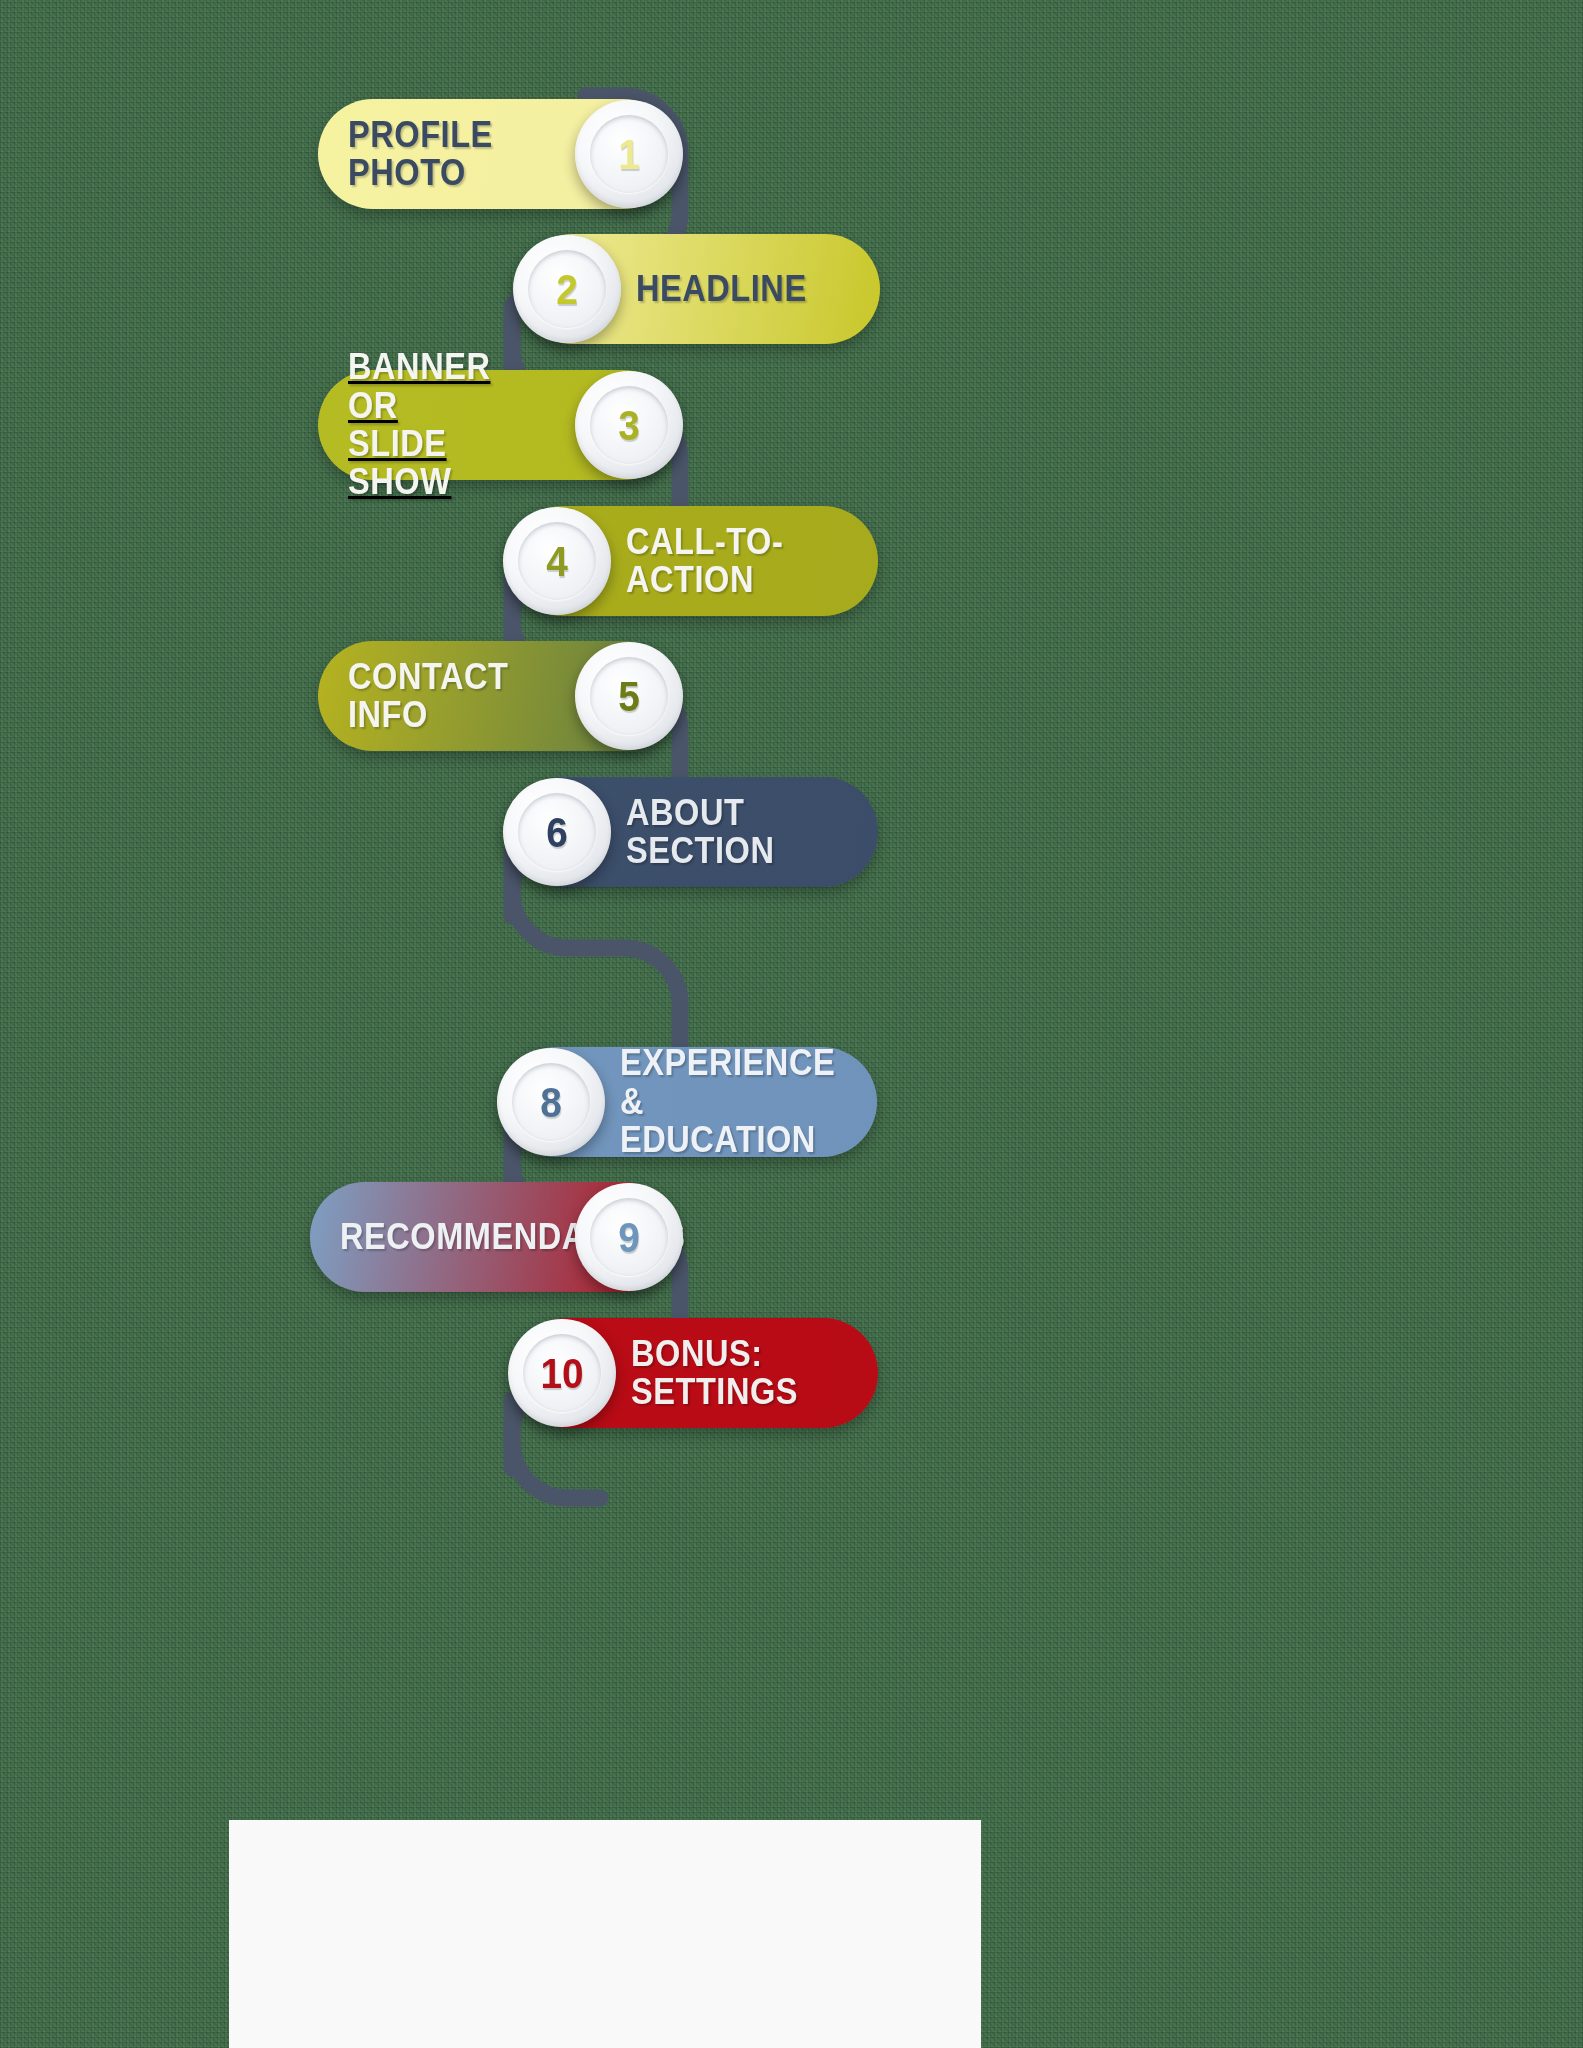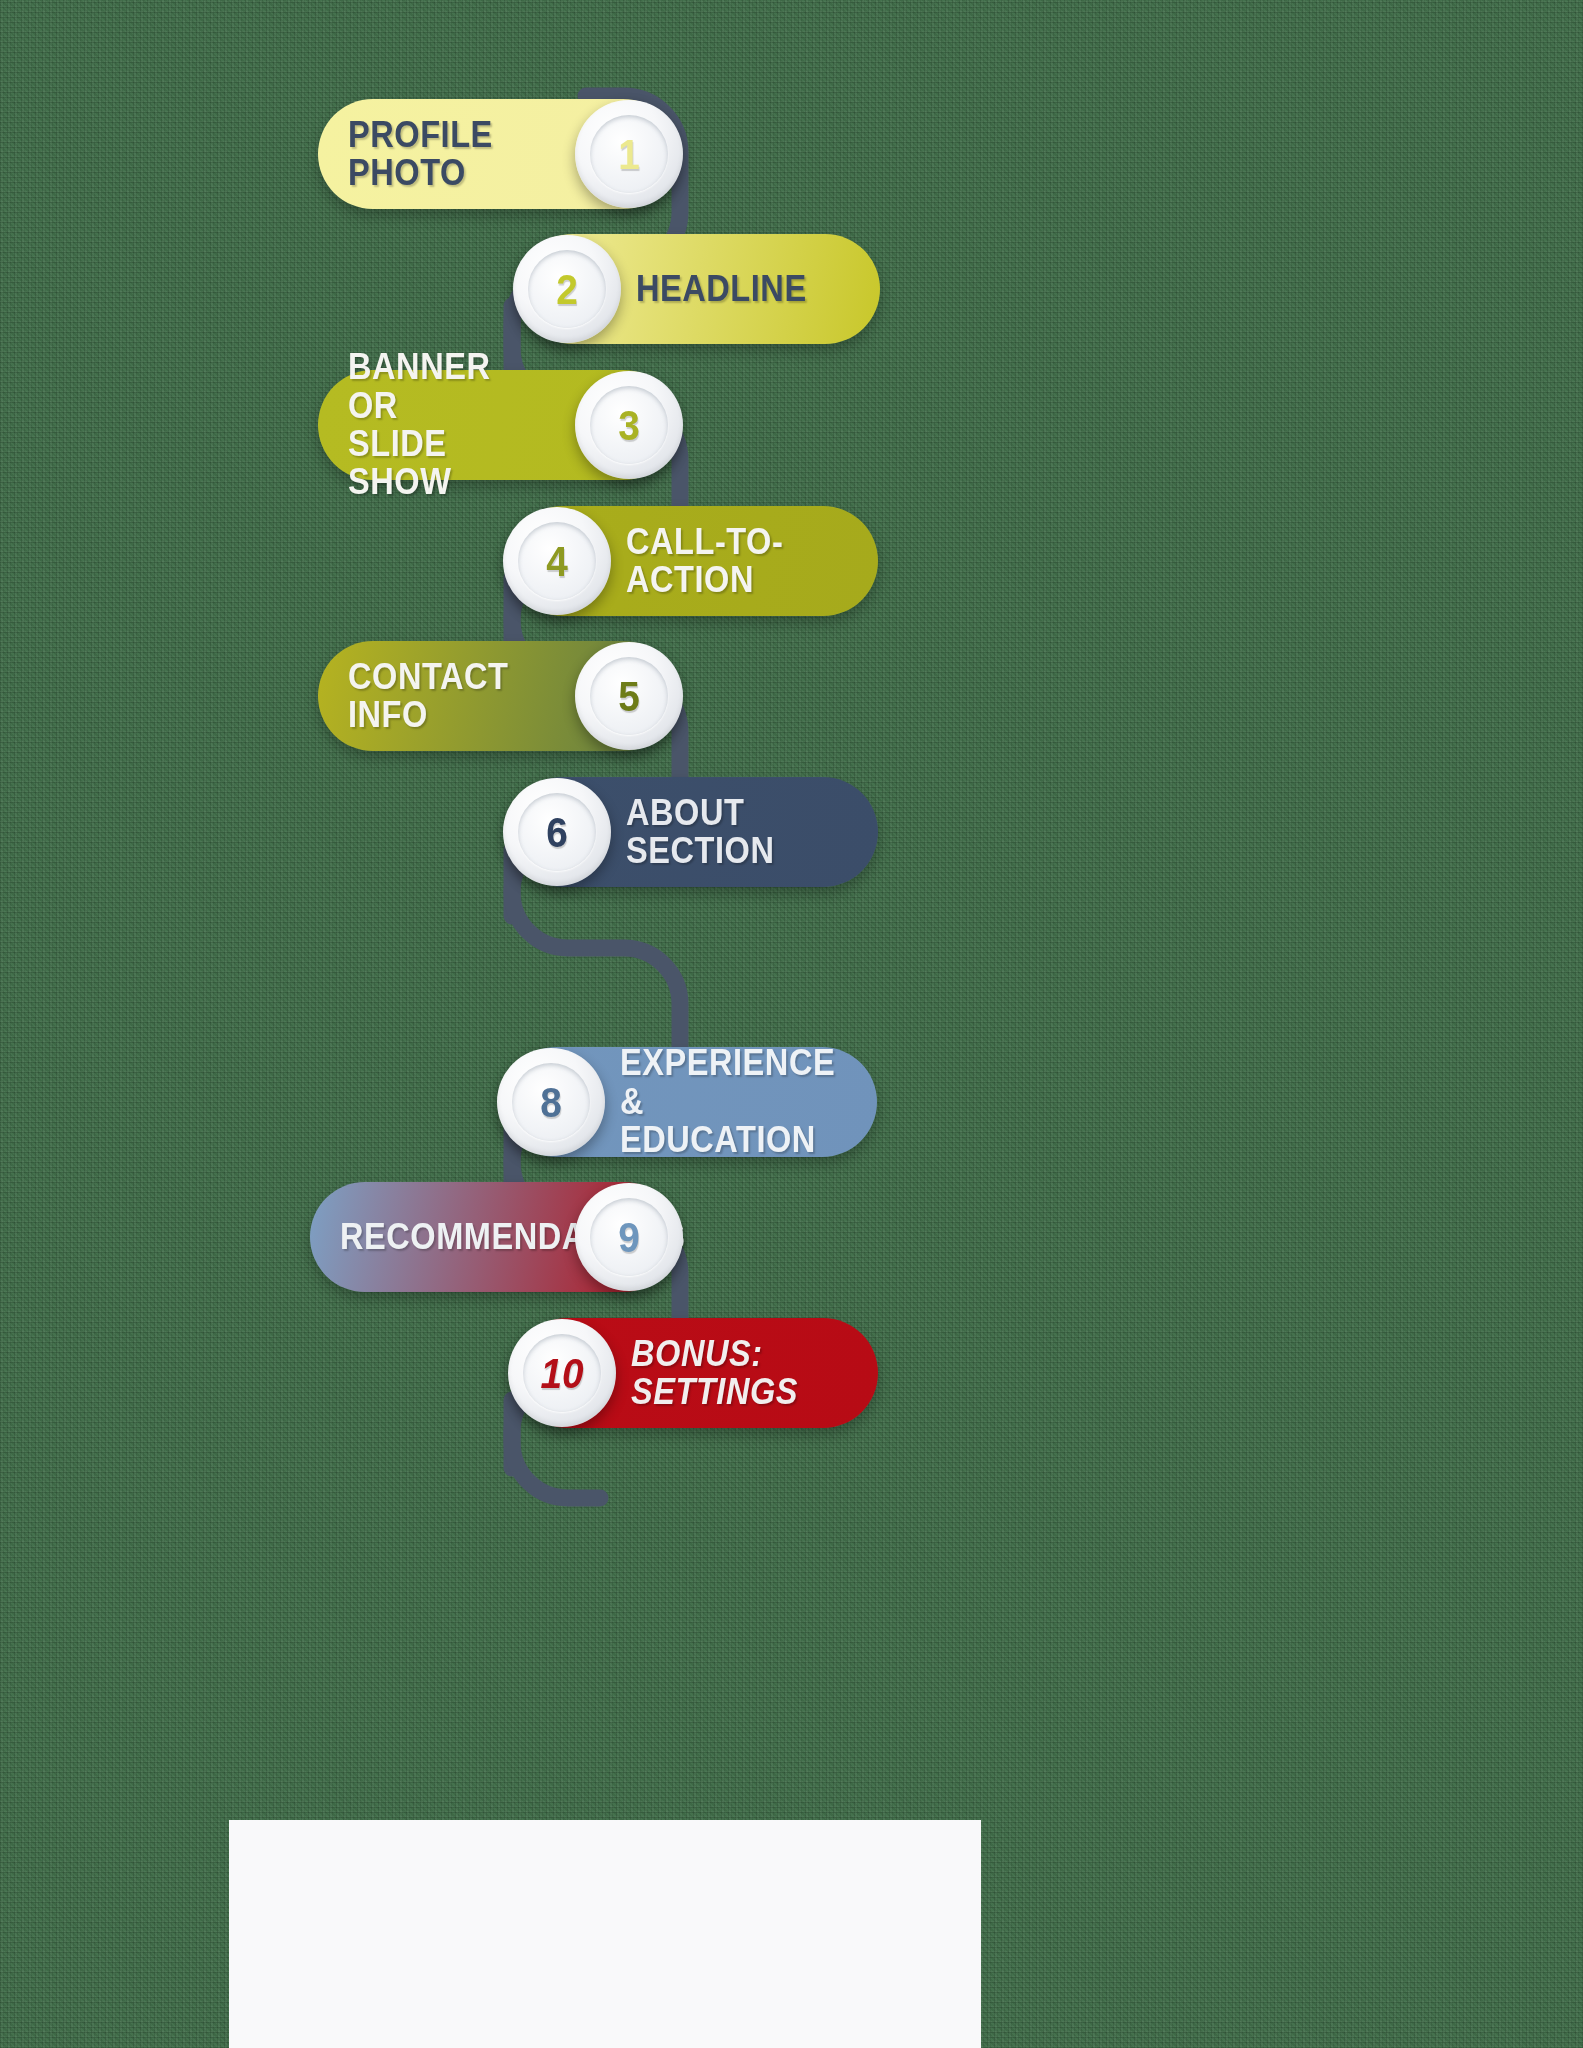--- a/index.html
+++ b/index.html
@@ -162,21 +162,21 @@
     </div>
     <div class="step-row" style="left: 518px; top: 245px; width: 362px;">
       <div class="pill" style="background: linear-gradient(100deg, rgb(243, 238, 160) 0%, rgb(200, 199, 42) 100%);">
         <div class="medallion" style="left: -5px;">
           <span class="medallion-num" style="color: rgb(195, 201, 44);">2</span>
         </div>
         <div class="pill-label" style="color: rgb(59, 74, 99); margin-left: 118px; margin-right: 22px; text-align: left; transform-origin: left center;">HEADLINE</div>
       </div>
     </div>
     <div class="step-row" style="left: 318px; top: 381px; width: 360px;">
-      <div class="pill" style="background: linear-gradient(100deg, rgb(181, 187, 34) 0%, rgb(179, 186, 32) 100%);">
+      <div class="pill" style="background: linear-gradient(100deg, rgb(181, 187, 34) 0%, rgb(179, 186, 32) 100%); text-decoration: underline;">
         <div class="pill-label" style="color: rgb(244, 244, 240); margin-left: 30px; margin-right: 110px; text-align: left; transform-origin: left center;">BANNER OR
 SLIDE SHOW</div>
         <div class="medallion" style="right: -5px;">
           <span class="medallion-num" style="color: rgb(169, 178, 36);">3</span>
         </div>
       </div>
     </div>
     <div class="step-row" style="left: 508px; top: 517px; width: 370px;">
       <div class="pill" style="background: linear-gradient(100deg, rgb(169, 173, 27) 0%, rgb(166, 170, 28) 100%);">
         <div class="medallion" style="left: -5px;">
@@ -212,21 +212,21 @@
     </div>
     <div class="step-row" style="left: 310px; top: 1193px; width: 368px;">
       <div class="pill" style="background: linear-gradient(100deg, rgb(125, 160, 196) 0%, rgb(179, 15, 24) 100%);">
         <div class="pill-label" style="color: rgb(238, 241, 243); margin-left: 30px; margin-right: 110px; text-align: left; transform-origin: left center;">RECOMMENDATIONS</div>
         <div class="medallion" style="right: -5px;">
           <span class="medallion-num" style="color: rgb(110, 150, 189);">9</span>
         </div>
       </div>
     </div>
     <div class="step-row" style="left: 513px; top: 1329px; width: 365px;">
-      <div class="pill" style="background: linear-gradient(100deg, rgb(186, 12, 22) 0%, rgb(183, 11, 21) 100%); font-style: italic;">
+      <div class="pill" style="background: linear-gradient(100deg, rgb(186, 12, 22) 0%, rgb(183, 11, 21) 100%);">
         <div class="medallion" style="left: -5px;">
           <span class="medallion-num" style="color: rgb(179, 15, 24);">10</span>
         </div>
         <div class="pill-label" style="color: rgb(241, 238, 238); margin-left: 118px; margin-right: 22px; text-align: left; transform-origin: left center;">BONUS: SETTINGS</div>
       </div>
     </div>
   </div>
 
 <div id="bottom-panel"></div>
 

